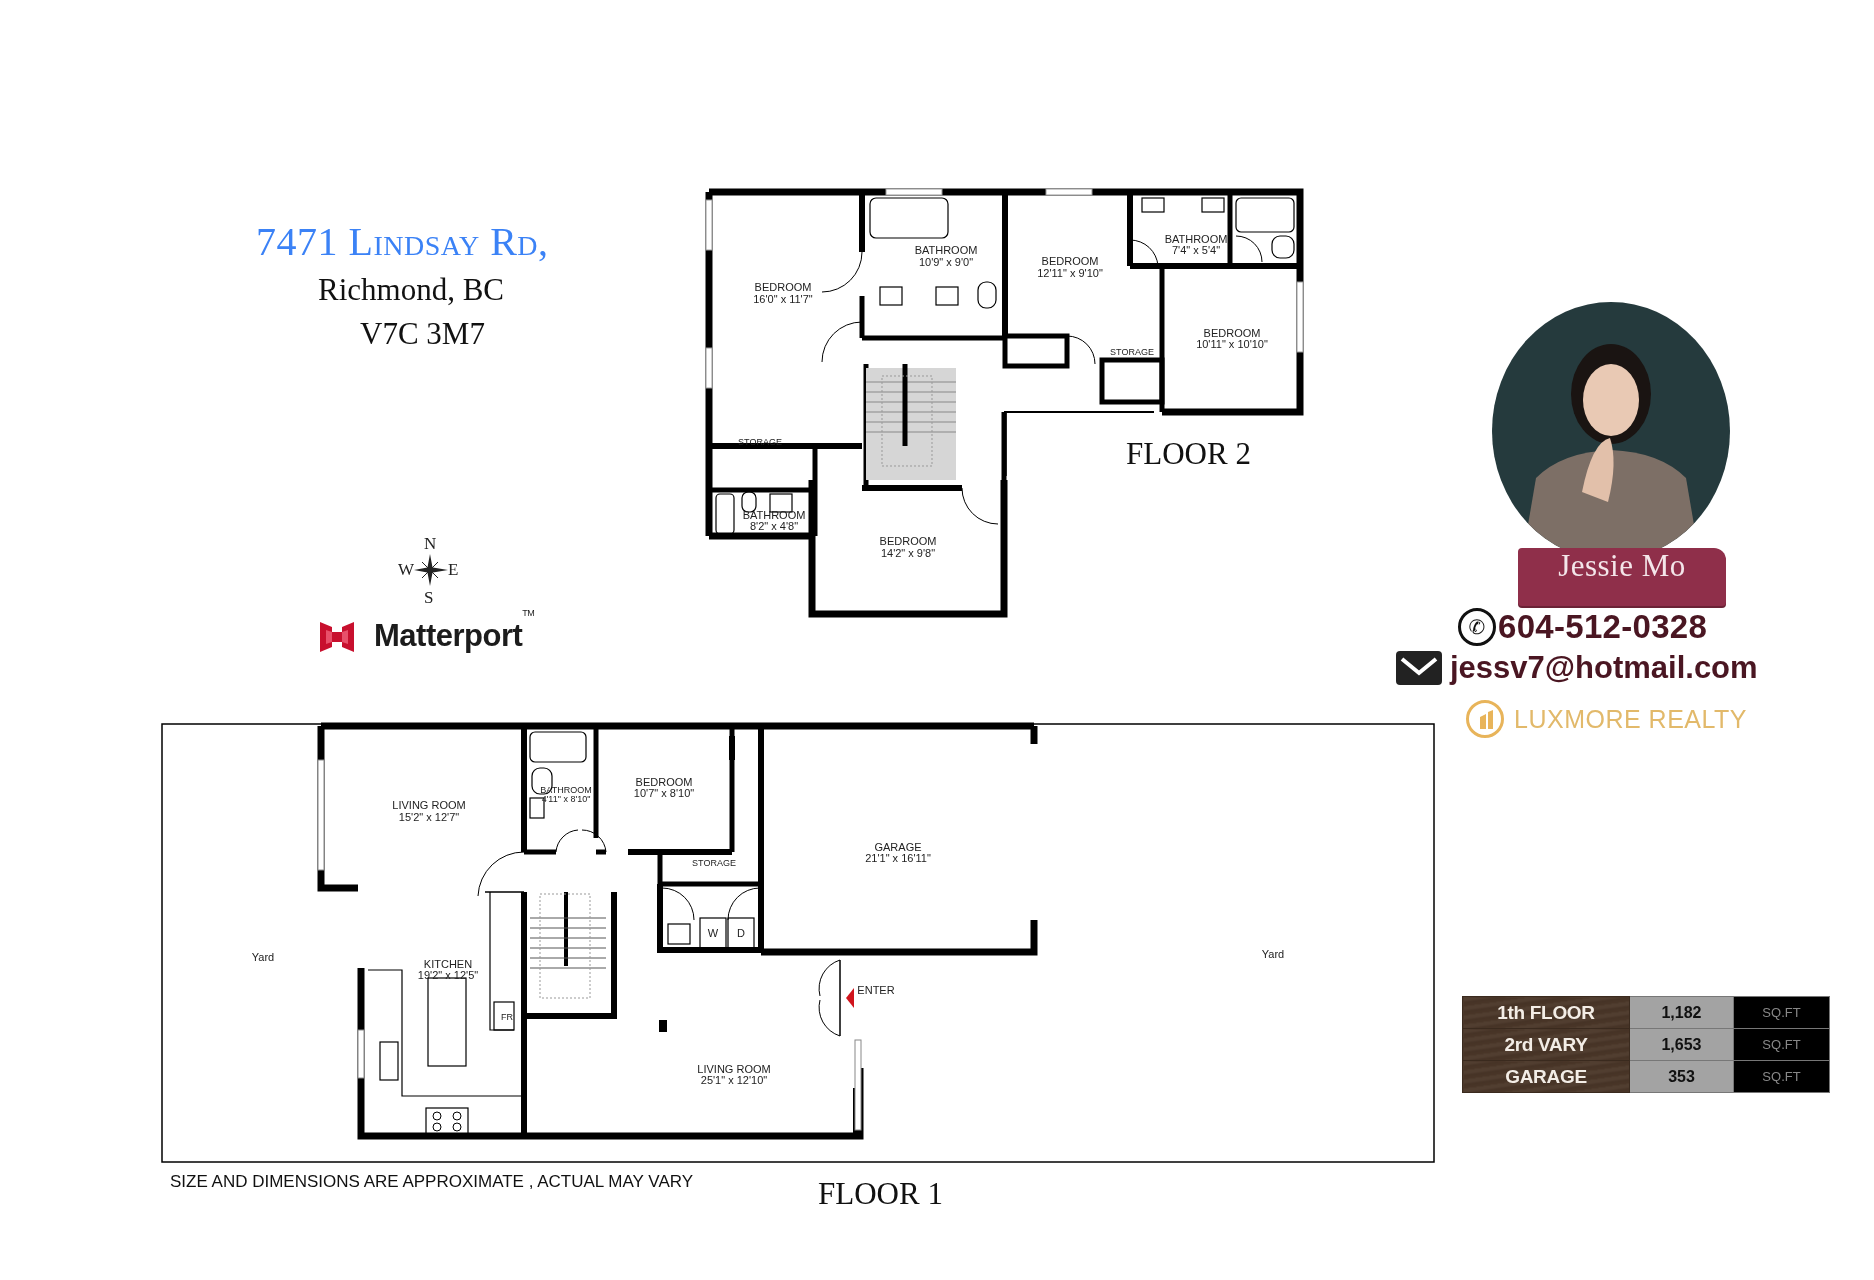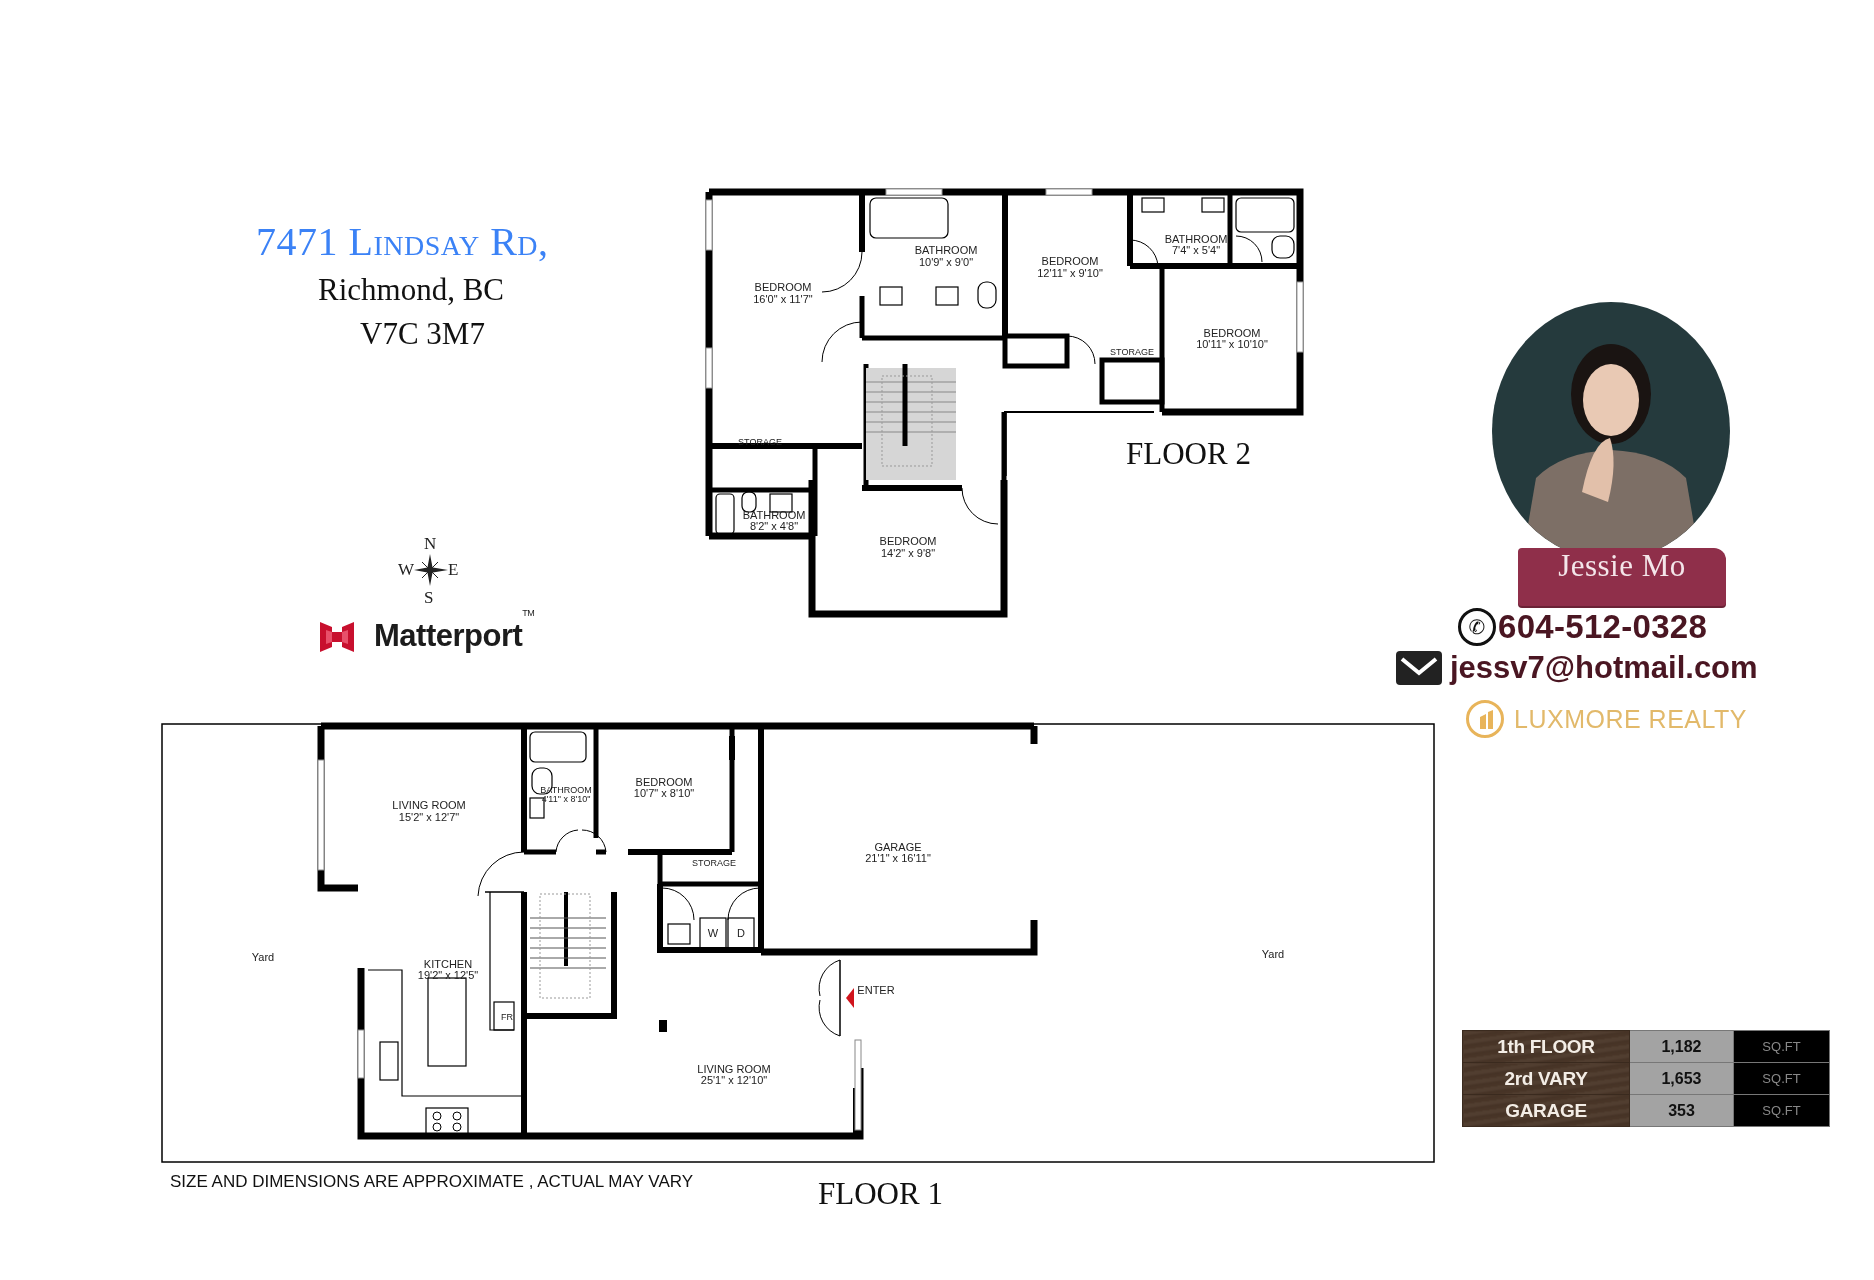--- a/index.html
+++ b/index.html
@@ -25,21 +25,21 @@
   .phone-row { left:1458px; top:608px; display:flex; align-items:center; gap:2px; }
   .phone-icon { width:38px; height:38px; border:3px solid #111; border-radius:50%; display:flex; align-items:center; justify-content:center; box-sizing:border-box; font-size:20px; color:#111; }
   .phone-text { font-family:"Liberation Sans", sans-serif; font-weight:bold; font-size:33px; color:#4a1622; letter-spacing:0.3px; }
   .email-row { left:1396px; top:650px; display:flex; align-items:center; gap:8px; }
   .mail-icon { width:46px; height:34px; background:#222; border-radius:4px; position:relative; }
   .email-text { font-family:"Liberation Sans", sans-serif; font-weight:bold; font-size:31px; color:#4a1622; }
   .lux-row { left:1466px; top:700px; display:flex; align-items:center; gap:10px; }
   .lux-logo { width:38px; height:38px; border:3px solid #e8b45a; border-radius:50%; box-sizing:border-box; position:relative; }
   .lux-text { font-family:"Liberation Sans", sans-serif; font-size:25px; color:#e2b96a; letter-spacing:0.5px; }
   
-  .area-table { left:1462px; top:1030px; border-collapse:collapse; }
+  .area-table { left:1462px; top:996px; border-collapse:collapse; }
   .area-table td { height:31px; border:1px solid #777; text-align:center; padding:0; }
   .area-table td.lab { width:166px; background:#4a3628; background-image:repeating-linear-gradient(172deg, rgba(255,255,255,0.04) 0px, rgba(255,255,255,0.04) 3px, rgba(0,0,0,0.06) 5px, rgba(0,0,0,0.0) 9px); color:#f3ede6; font-size:19px; font-weight:bold; letter-spacing:-0.3px; border-color:#3a2a1e; }
   .area-table td.val { width:103px; background:#a3a3a3; color:#111; font-size:16px; font-weight:bold; }
   .area-table td.unit { width:95px; background:#000000; color:#888; font-size:13px; }
   svg.plan { position:absolute; left:0; top:0; }
 </style>
 </head>
 <body>
 
 <div class="abs addr-line1">

